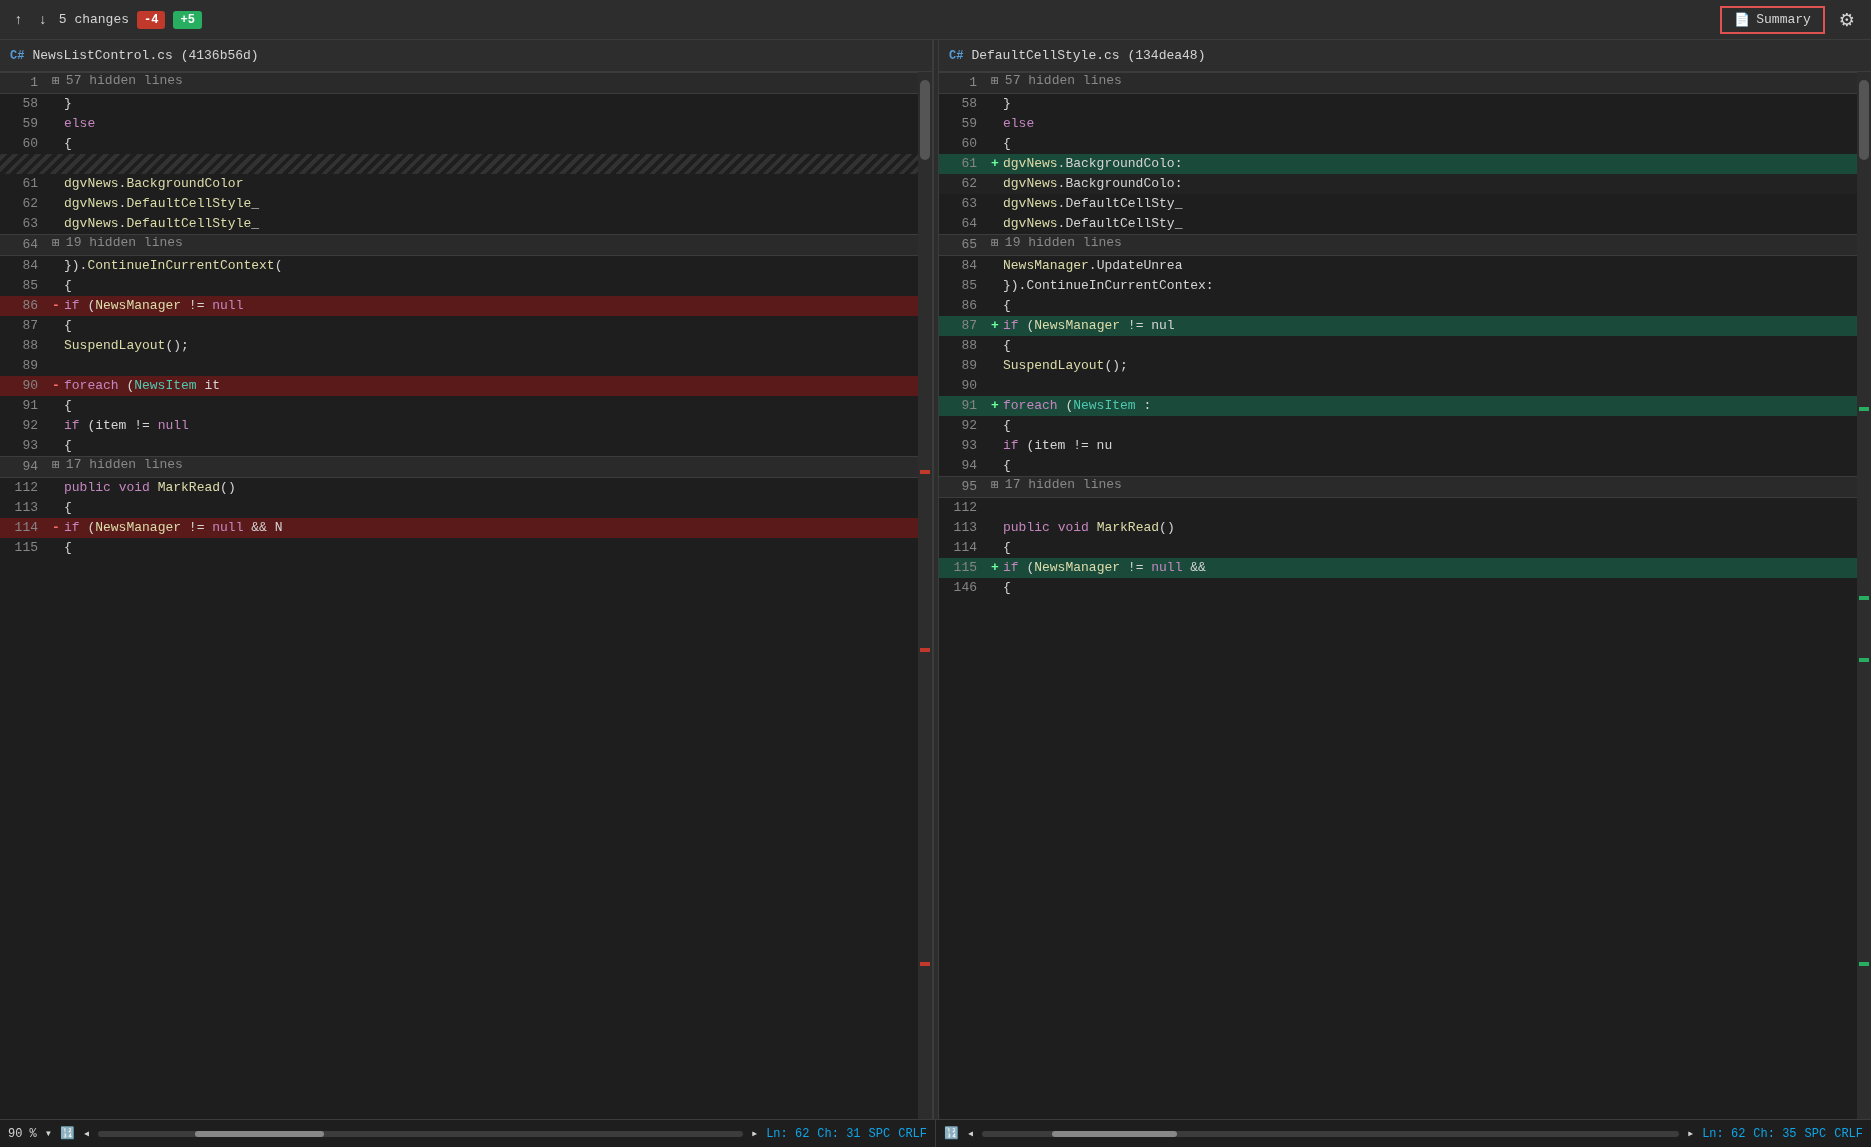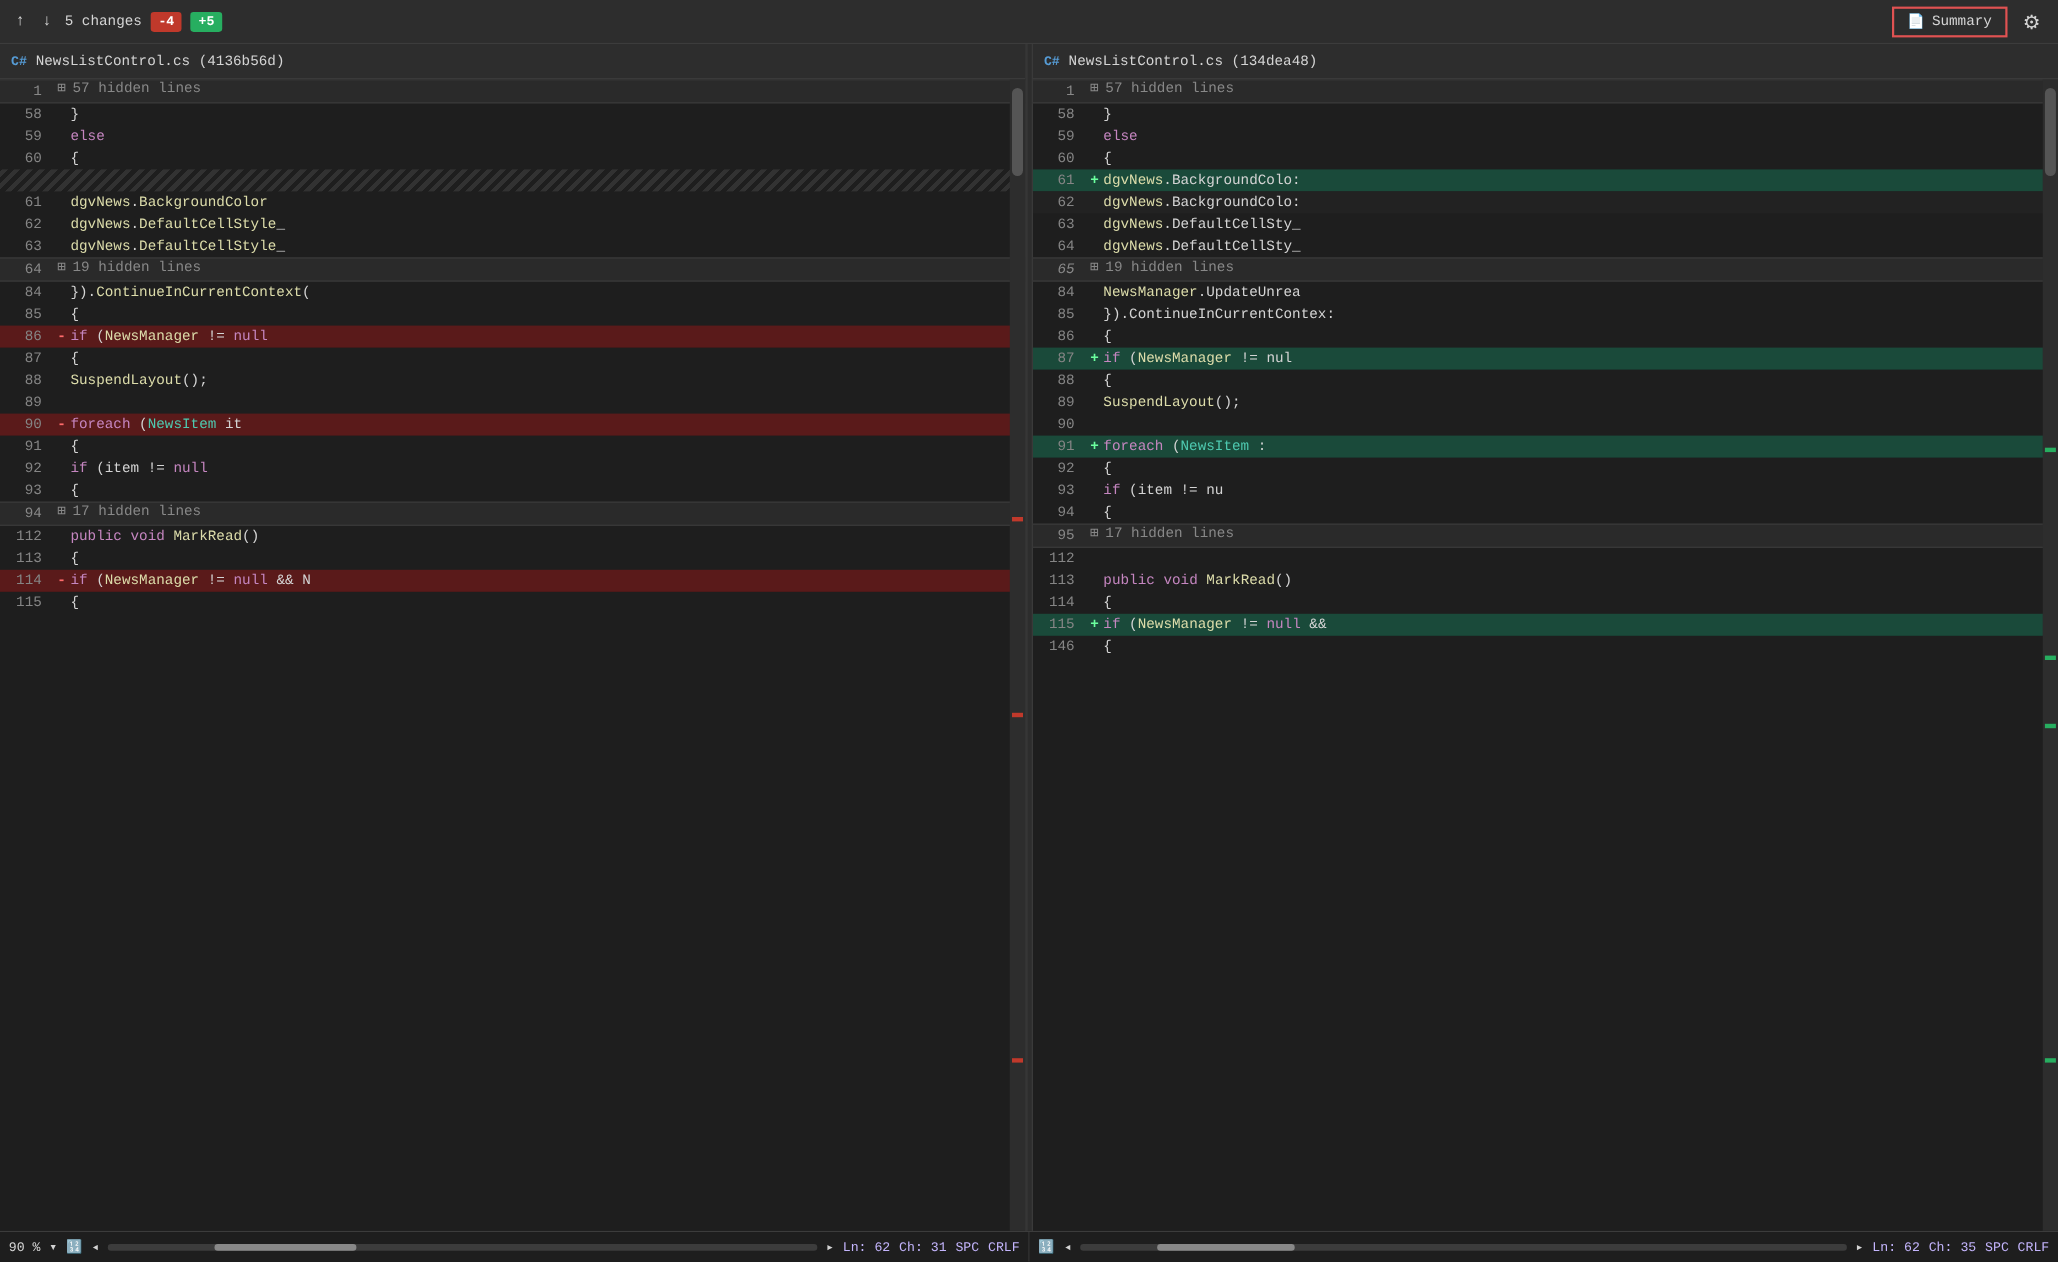--- a/index.html
+++ b/index.html
@@ -182,21 +182,21 @@
       position: relative;
     }
     .mini-thumb {
       position: absolute;
       left: 15%;
       width: 20%;
       height: 100%;
       background: #888;
       border-radius: 3px;
     }
-    .status-info { color: #c4b5fd; }
+    .status-info { color: #0ea5e9; }
 
     
     .pane-divider {
       width: 6px;
       background: #2d2d2d;
       cursor: col-resize;
       border-left: 1px solid #3c3c3c;
       border-right: 1px solid #3c3c3c;
     }
   </style>
@@ -353,21 +353,21 @@
         <div style="position:absolute;top:85%;width:10px;left:2px;height:4px;background:#c0392b;"></div>
       </div>
     </div>
   </div>
 
   <div class="pane-divider"></div>
 
   <div class="diff-pane">
     <div class="pane-header">
       <span class="cs-icon">C#</span>
-      <span class="filename">NewsListControl.cs (134dea48)</span>
+      <span class="filename">DefaultCellStyle.cs (134dea48)</span>
     </div>
     <div class="code-area">
       <div class="code-scroll" id="right-code">
           <div class="code-line" style="background: rgb(42, 42, 42); border-top: 1px solid rgb(60, 60, 60); border-bottom: 1px solid rgb(60, 60, 60);">
             <span class="line-num" style="color: rgb(136, 136, 136);">1</span>
             <span class="hidden-expand" style="color: rgb(136, 136, 136); margin-right: 6px; margin-left: 4px;">⊞</span>
             <span style="color: rgb(136, 136, 136);">57 hidden lines</span>
           </div>
           <div class="code-line">
             <span class="line-num">58</span>
@@ -398,21 +398,21 @@
             <span class="line-num">63</span>
             <span class="line-marker"></span>
             <span class="line-content">                    <span class="kw-yellow">dgvNews</span>.DefaultCellSty_</span>
           </div>
           <div class="code-line">
             <span class="line-num">64</span>
             <span class="line-marker"></span>
             <span class="line-content">                    <span class="kw-yellow">dgvNews</span>.DefaultCellSty_</span>
           </div>
           <div class="code-line" style="background: rgb(42, 42, 42); border-top: 1px solid rgb(60, 60, 60); border-bottom: 1px solid rgb(60, 60, 60);">
-            <span class="line-num" style="color: rgb(136, 136, 136); font-style: italic;">65</span>
+            <span class="line-num" style="color: rgb(136, 136, 136);">65</span>
             <span class="hidden-expand" style="color: rgb(136, 136, 136); margin-right: 6px; margin-left: 4px;">⊞</span>
             <span style="color: rgb(136, 136, 136);">19 hidden lines</span>
           </div>
           <div class="code-line">
             <span class="line-num">84</span>
             <span class="line-marker"></span>
             <span class="line-content">                    <span class="kw-yellow">NewsManager</span>.UpdateUnrea</span>
           </div>
           <div class="code-line">
             <span class="line-num">85</span>

